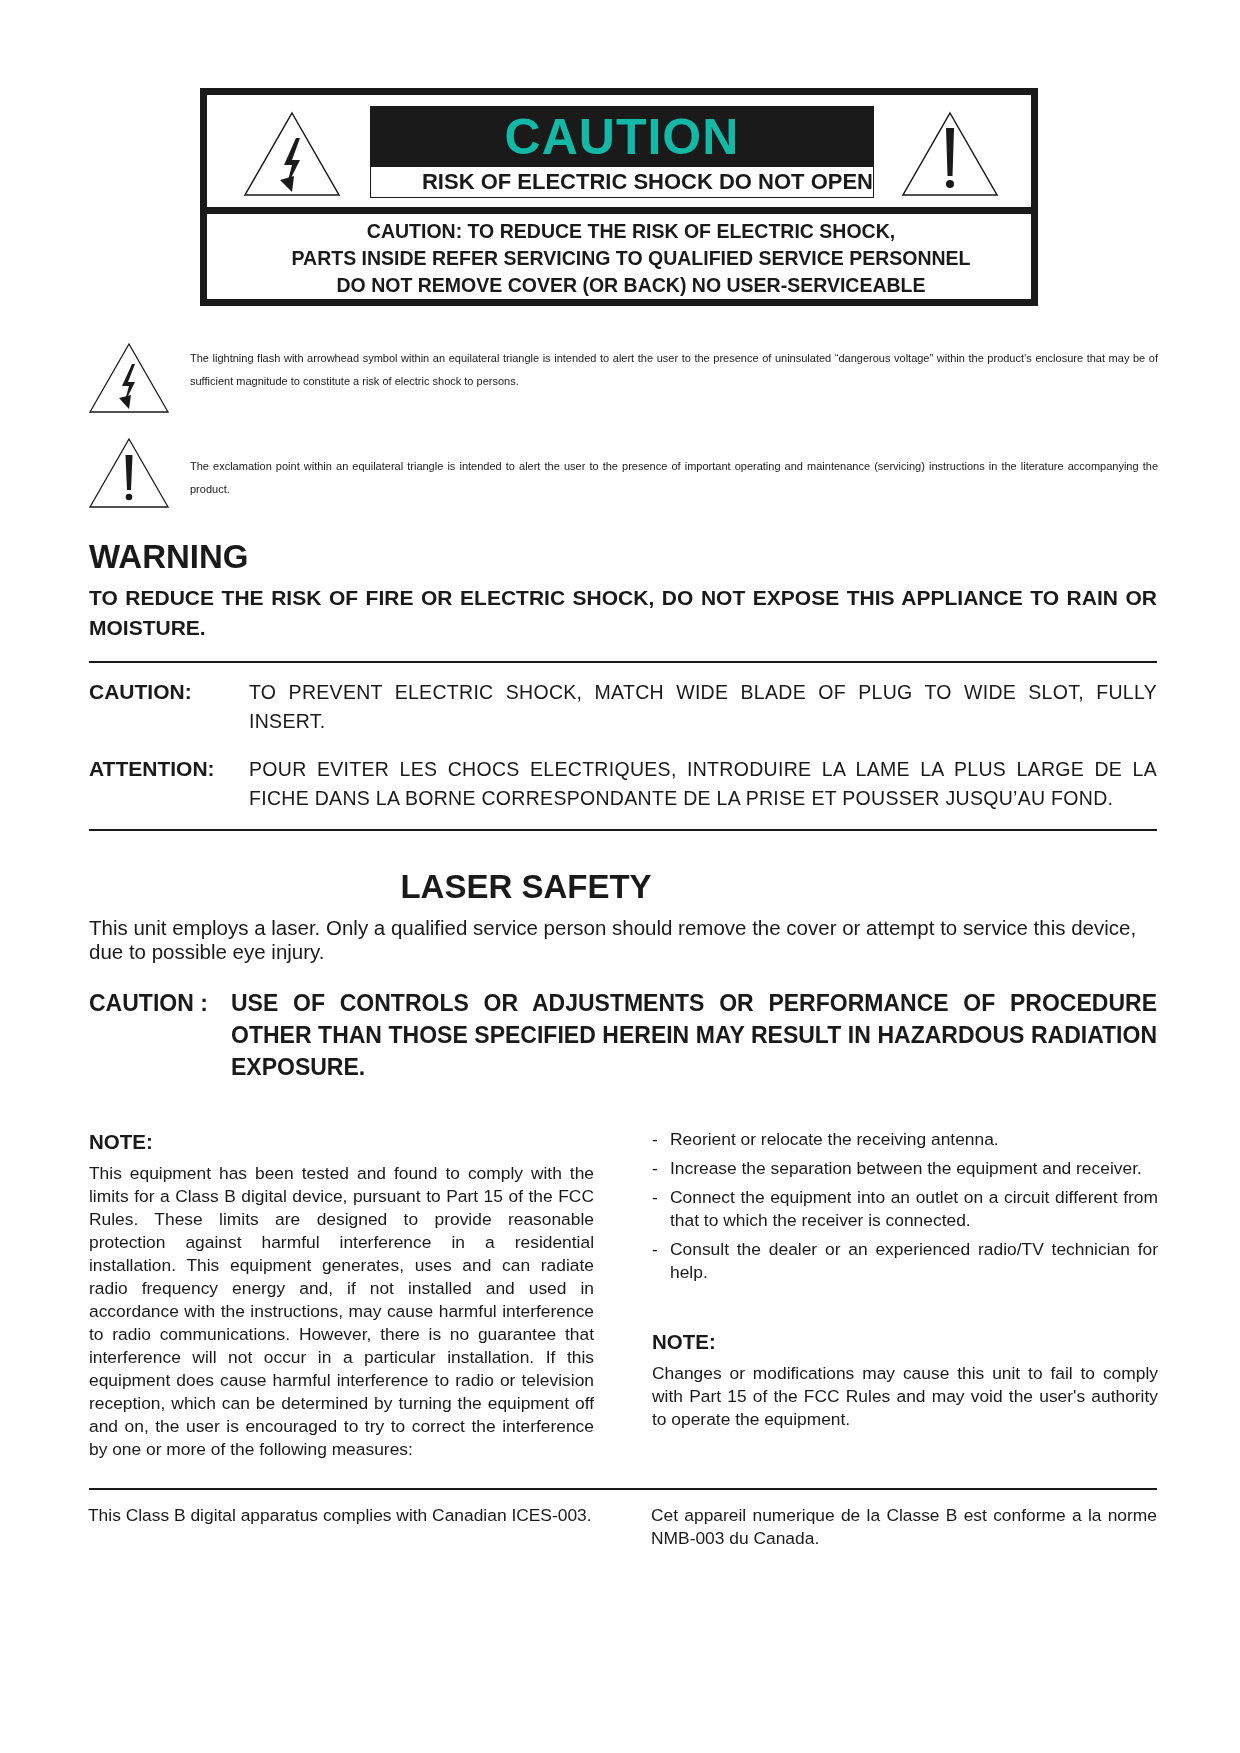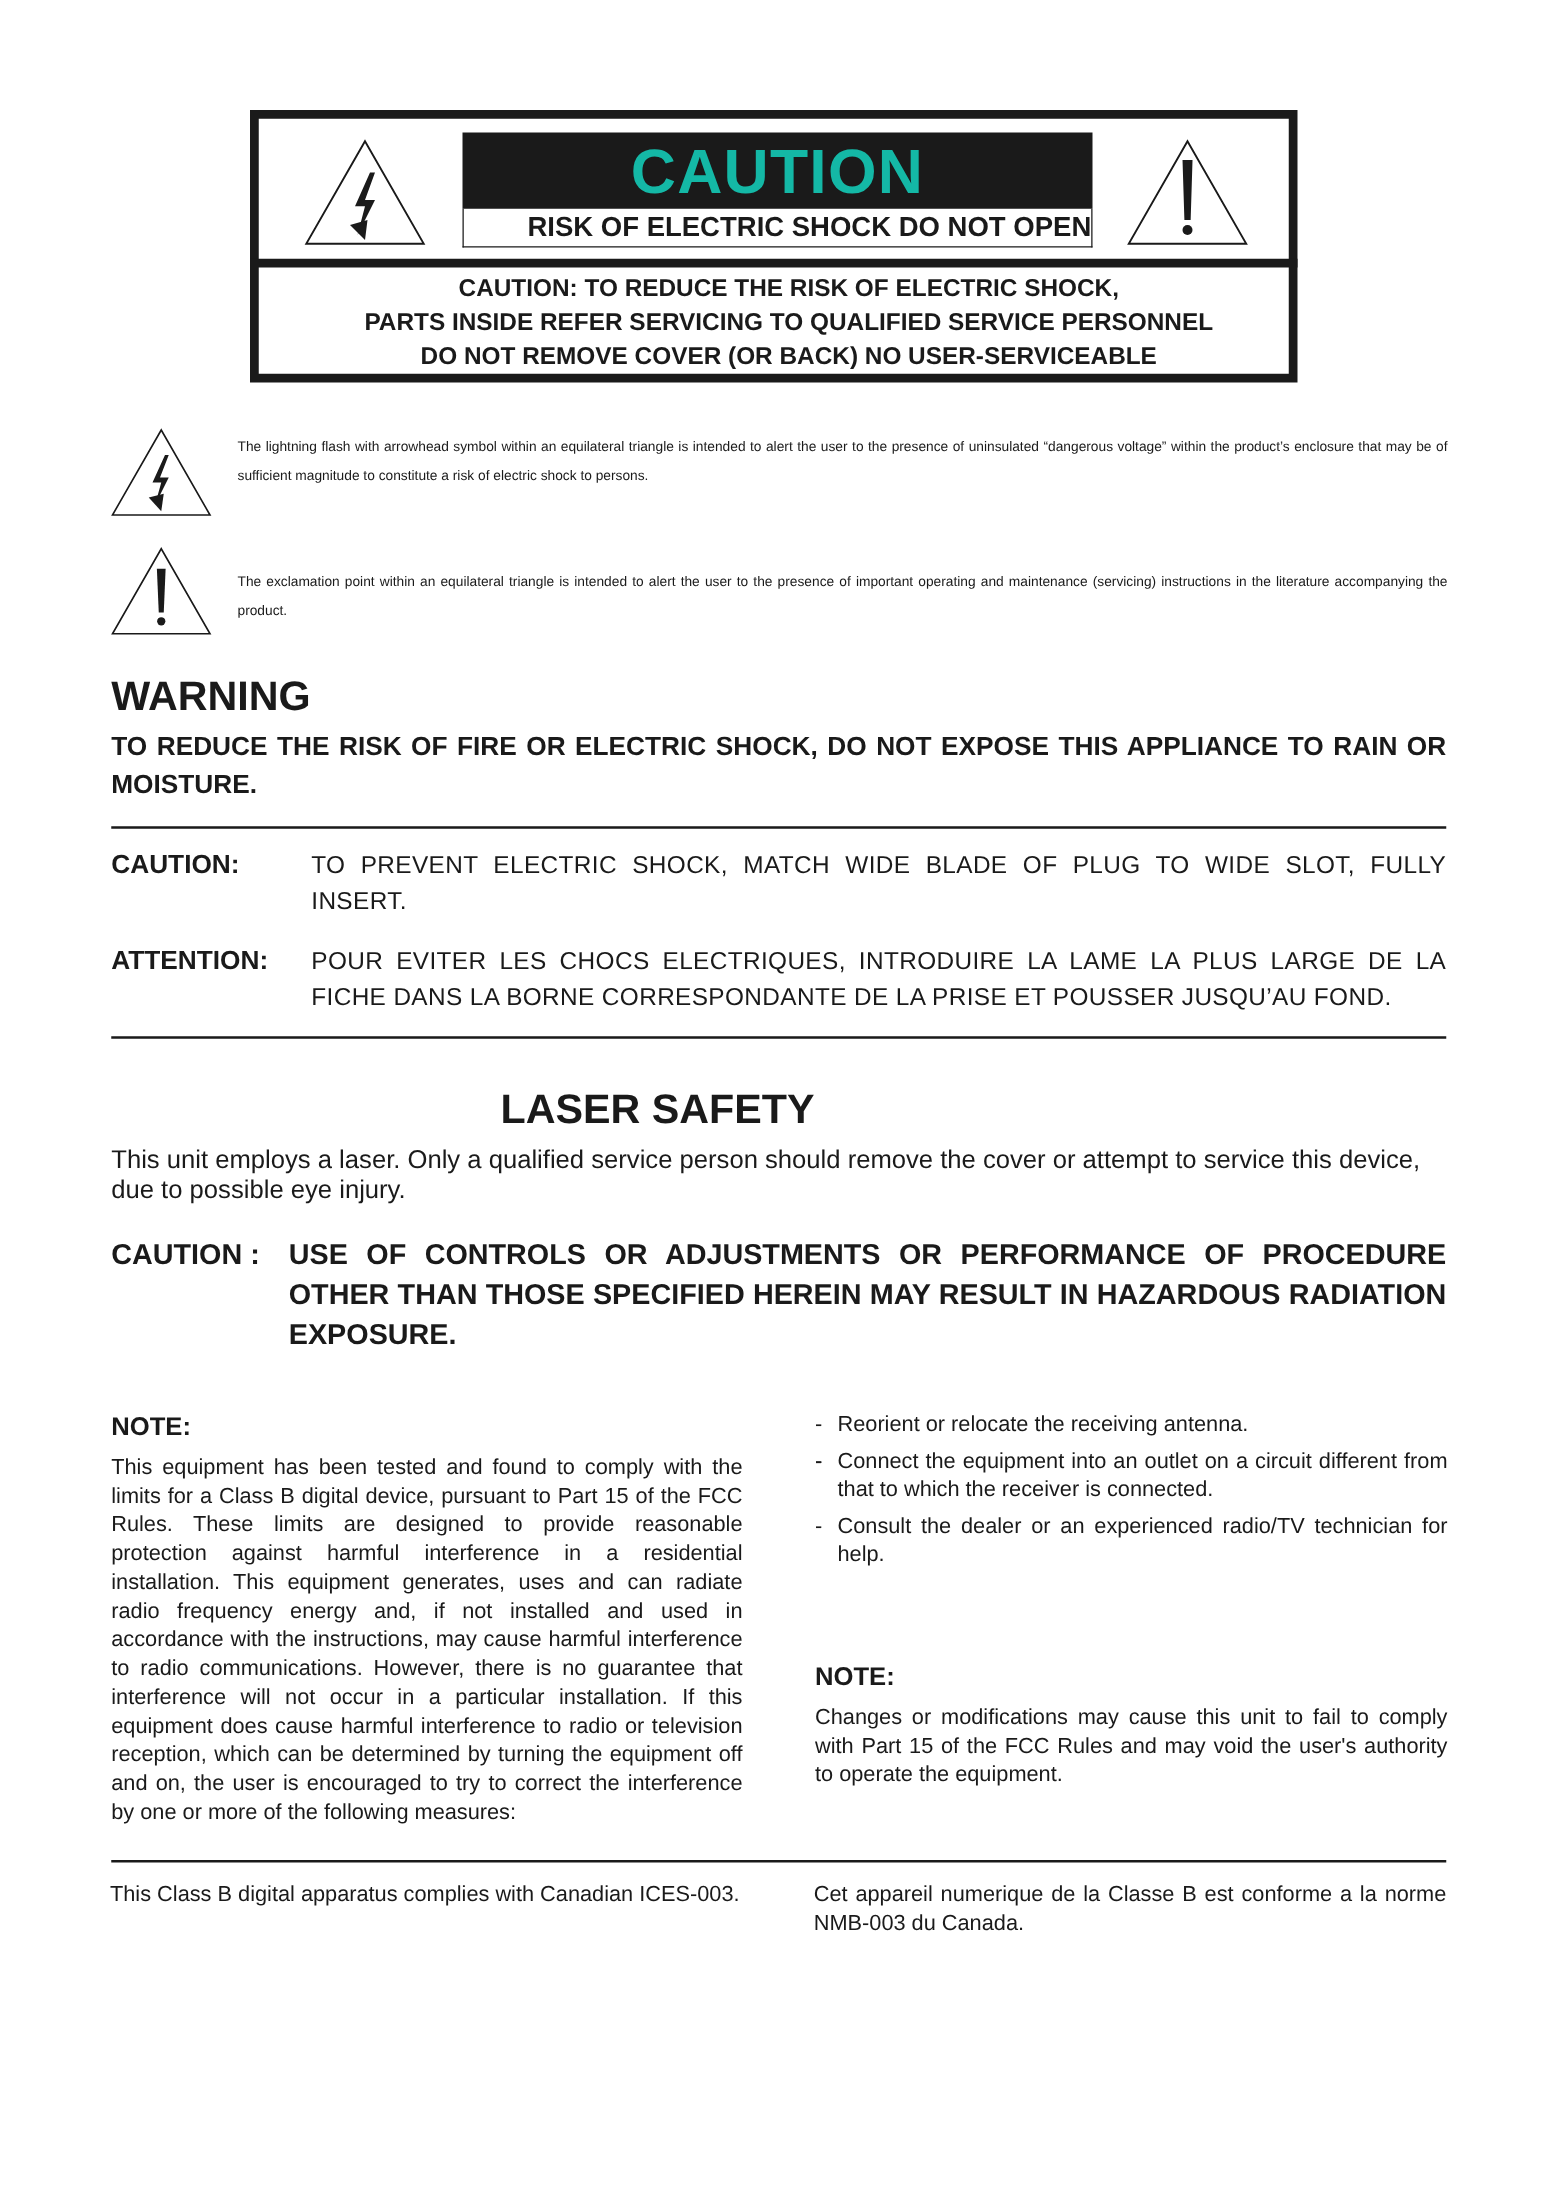--- a/index.html
+++ b/index.html
@@ -101,21 +101,21 @@
 <div class="abs laser-body" style="left:89px; top:916px; width:1068px;">This unit employs a laser. Only a qualified service person should remove the cover or attempt to service this device, due to possible eye injury.</div>
 
 <div class="abs laser-caution" style="left:89px; top:987px;">CAUTION :</div>
 <div class="abs laser-caution" style="left:231px; top:987px; width:926px;">USE OF CONTROLS OR ADJUSTMENTS OR PERFORMANCE OF PROCEDURE OTHER THAN THOSE SPECIFIED HEREIN MAY RESULT IN HAZARDOUS RADIATION EXPOSURE.</div>
 
 <div class="abs note-h" style="left:89px; top:1130px;">NOTE:</div>
 <div class="abs note-body" style="left:89px; top:1162px; width:505px;">This equipment has been tested and found to comply with the limits for a Class B digital device, pursuant to Part 15 of the FCC Rules. These limits are designed to provide reasonable protection against harmful interference in a residential installation. This equipment generates, uses and can radiate radio frequency energy and, if not installed and used in accordance with the instructions, may cause harmful interference to radio communications. However, there is no guarantee that interference will not occur in a particular installation. If this equipment does cause harmful interference to radio or television reception, which can be determined by turning the equipment off and on, the user is encouraged to try to correct the interference by one or more of the following measures:</div>
 
 <ul class="abs measures" style="left:652px; top:1128px; width:506px;">
   <li><span class="dash">-</span><span>Reorient or relocate the receiving antenna.</span></li>
-  <li><span class="dash">-</span></li>
+  <li><span class="dash">-</span><span>Increase the separation between the equipment and receiver.</span></li>
   <li><span class="dash">-</span><span>Connect the equipment into an outlet on a circuit different from that to which the receiver is connected.</span></li>
   <li><span class="dash">-</span><span>Consult the dealer or an experienced radio/TV technician for help.</span></li>
 </ul>
 
 <div class="abs note-h" style="left:652px; top:1330px;">NOTE:</div>
 <div class="abs note-body" style="left:652px; top:1362px; width:506px;">Changes or modifications may cause this unit to fail to comply with Part 15 of the FCC Rules and may void the user's authority to operate the equipment.</div>
 
 <div class="abs rule" style="left:89px; top:1488px; width:1068px;"></div>
 <div class="abs foot" style="left:88px; top:1504px; width:505px; text-align:left;">This Class B digital apparatus complies with Canadian ICES-003.</div>
 <div class="abs foot" style="left:651px; top:1504px; width:506px;">Cet appareil numerique de la Classe B est conforme a la norme NMB-003 du Canada.</div>

